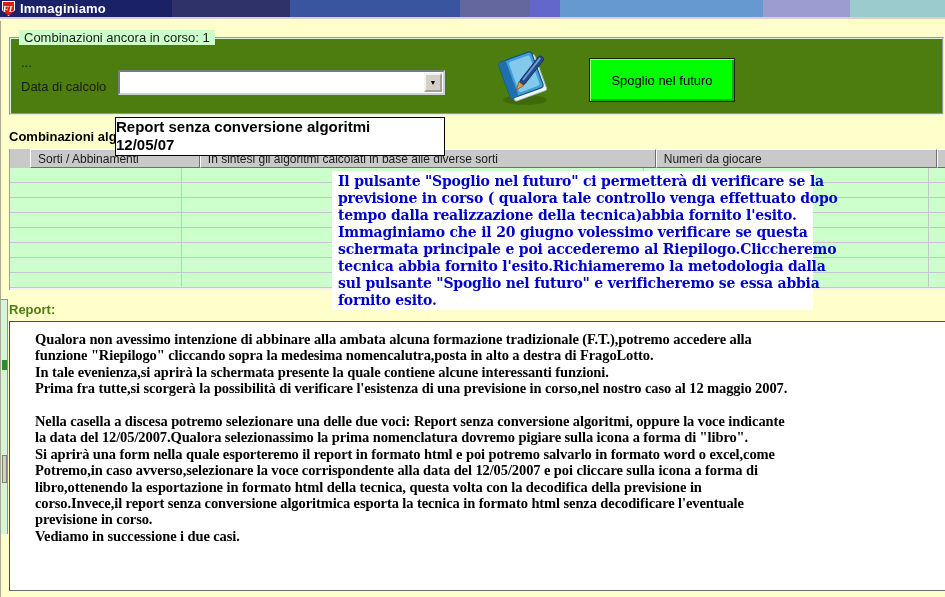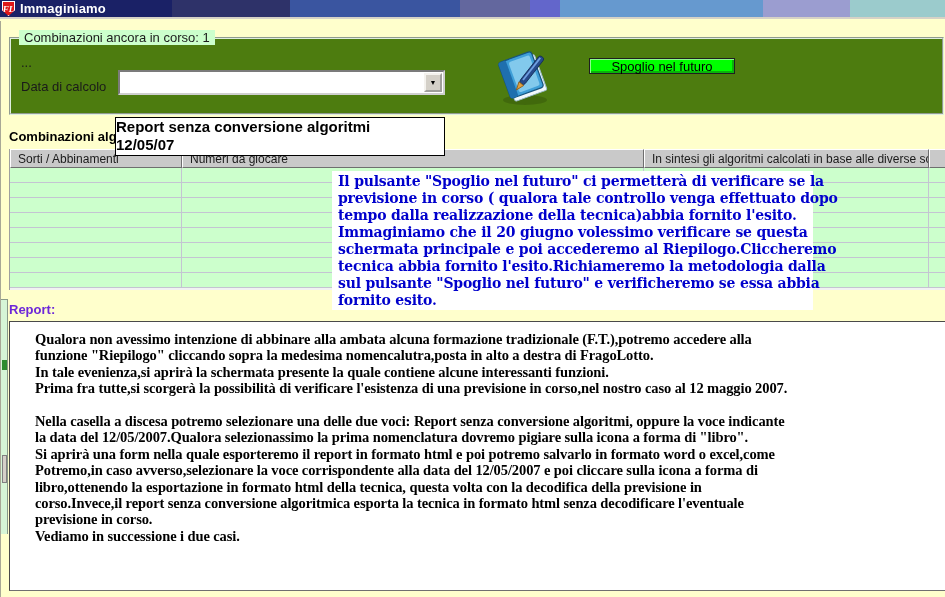--- a/index.html
+++ b/index.html
@@ -57,21 +57,21 @@
   .combo-arrow-btn {
     position:absolute; right:1px; top:1px; width:18px; height:19px;
     background:#d4d0c8; border:2px outset #f4f2ee;
     display:flex; align-items:center; justify-content:center;
     font-size:7px; color:#000;
   }
 
   .book-icon { position:absolute; left:480px; top:5px; width:66px; height:64px; cursor:pointer; }
 
   .future-btn {
-    position:absolute; left:578px; top:19px; width:146px; height:16px;
+    position:absolute; left:578px; top:19px; width:146px; height:44px;
     background:#00ff00; border:1px solid #1f1f1f;
     box-shadow:inset 1px 1px 0 #8cff8c, inset -2px -2px 0 #09b409;
     font-size:13px; color:#000; display:flex; align-items:center; justify-content:center;
     font-family:"Liberation Sans", sans-serif;
   }
 
   
   .dropdown-list {
     position:absolute; left:114px; top:96px; width:330px; height:39px;
     background:#fff; border:1px solid #000; z-index:30; overflow:hidden;
@@ -81,21 +81,21 @@
   
   .table-caption { position:absolute; left:8px; top:108px; font-size:13px; font-weight:bold; color:#000; z-index:5; }
   .algo-table { position:absolute; left:8px; top:128px; width:937px; z-index:1; border-left:1px solid #9f9f9f; }
   .thead { display:flex; height:19px; background:#c9c9c9; }
   .th {
     background:#c9c9c9; border-top:1px solid #fff; border-left:1px solid #fff;
     border-right:1px solid #6e6e6e; border-bottom:1px solid #6e6e6e;
     font-size:12px; color:#1a1a1a; padding:2px 0 0 7px;
     white-space:nowrap; overflow:hidden;
   }
-  .th:nth-child(1){ width:172px; }
+  .th:nth-child(1){ width:172px;margin-left:20px; }
   .th:nth-child(2){ width:462px; }
   .th:nth-child(3){ width:285px; }
   .th:nth-child(4){ flex:1; }
   .tbody { background:#ccffcc; border-bottom:2px solid #f2f2f2; }
   .tr { display:flex; height:15px; border-bottom:1px solid #c4c4d2; }
   .td { height:100%; }
   .td:nth-child(1){ width:172px; border-right:1px solid #c4c4d2; }
   .td:nth-child(2){ width:462px; border-right:1px solid #c4c4d2; }
   .td:nth-child(3){ width:285px; border-right:1px solid #c4c4d2; }
   .td:nth-child(4){ flex:1; }
@@ -105,21 +105,21 @@
     position:absolute; left:331px; top:150px; width:481px; height:139px;
     background:#ffffff; z-index:10; padding:2px 0 0 6px;
   }
   .note-line {
     font-family:"DejaVu Serif", serif; font-weight:bold; font-size:14px;
     line-height:17px; color:#0000cc; white-space:nowrap; letter-spacing:-0.2px;
     min-height:17px;
   }
 
   
-  .report-label { position:absolute; left:8px; top:281px; font-size:13px; font-weight:bold; color:#6d28d9; }
+  .report-label { position:absolute; left:8px; top:281px; font-size:13px; font-weight:bold; color:#4d7c0f; }
   .report-box {
     position:absolute; left:8px; top:300px; width:937px; height:270px;
     background:#fff; border:1px solid #707070; border-top-color:#4a4a4a; border-left-color:#4a4a4a;
     padding:9px 4px 0 25px; overflow:hidden;
   }
   .report-line {
     font-family:"Liberation Serif", serif; font-weight:bold; font-size:14.5px;
     line-height:16.4px; color:#000; white-space:nowrap; min-height:16.4px;
     letter-spacing:-0.1px;
   }
@@ -174,22 +174,22 @@
   <div class="dropdown-list">
       <div class="dropdown-option">Report senza conversione algoritmi</div>
       <div class="dropdown-option">12/05/07</div>
     </div>
 
   <div class="table-caption">Combinazioni algoritmiche ancora in gioco calcolate alla data:</div>
 
   <div class="algo-table">
     <div class="thead">
         <div class="th">Sorti / Abbinamenti</div>
+        <div class="th">In sintesi gli algoritmi calcolati in base alle diverse sorti</div>
         <div class="th">Numeri da giocare</div>
-        <div class="th">In sintesi gli algoritmi calcolati in base alle diverse sorti</div>
         <div class="th"></div>
       </div>
     <div class="tbody">
         <div class="tr">
         <div class="td"></div>
         <div class="td"></div>
         <div class="td"></div>
         <div class="td"></div>
       </div>
         <div class="tr">

